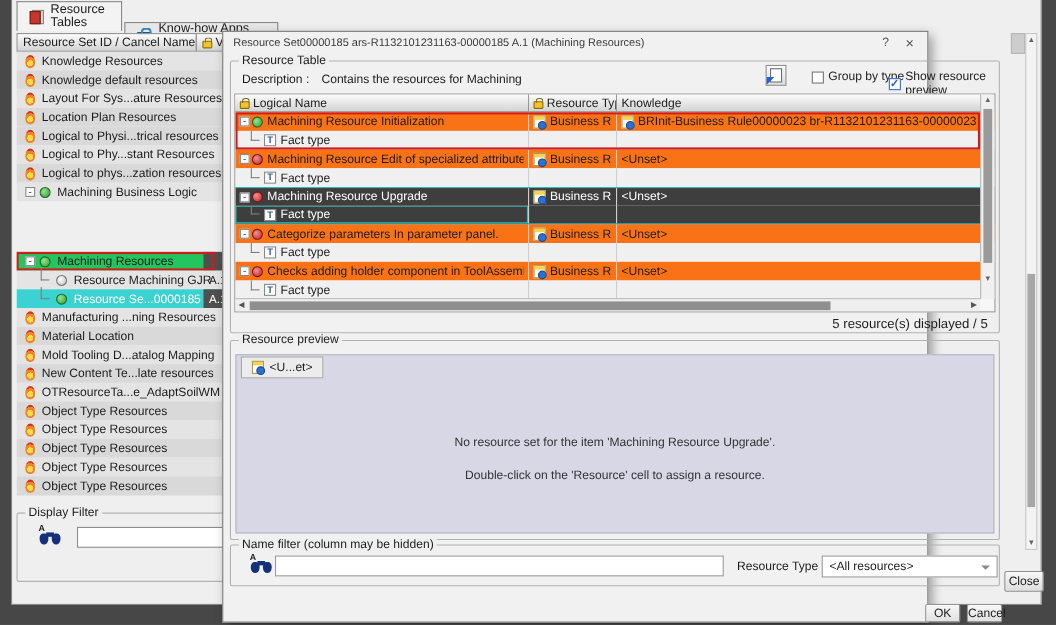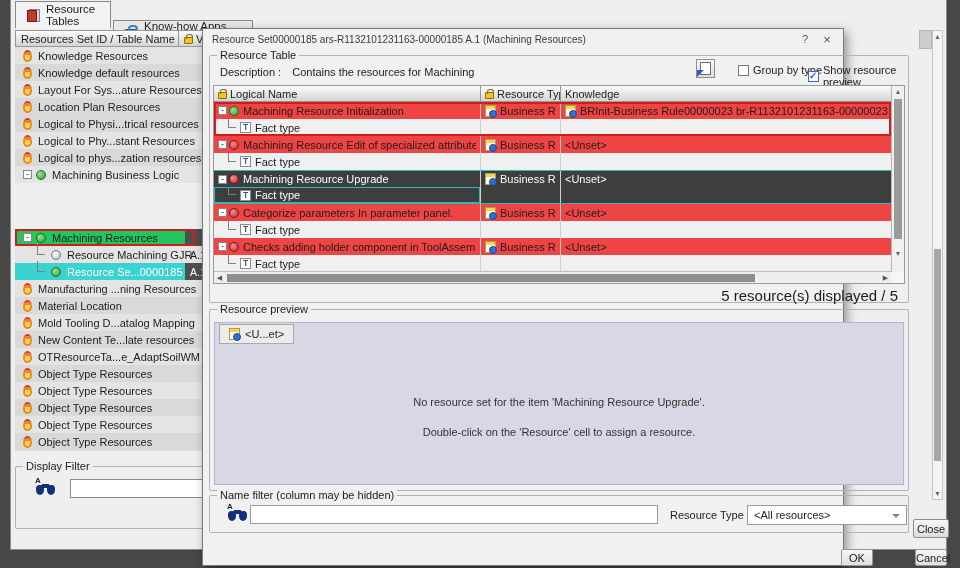--- a/index.html
+++ b/index.html
@@ -113,40 +113,40 @@
 .cb.checked::before { content: "✓"; position: absolute; left: 0; top: -2px; font-size: 10px; color: #2a5fd0; font-weight: bold; }
 
 
 .rtable { position: absolute; left: 3px; top: 29px; width: 692px; height: 199px; border: 1px solid #9a9a9a; background: #f6f6f6; }
 .rt-head { display: flex; height: 16px; }
 .hc { background: linear-gradient(#fbfbfb, #d4d4d4); border-right: 1px solid #979797; border-bottom: 1px solid #979797;
   font-size: 11px; color: #1c1c1c; display: flex; align-items: center; gap: 3px; padding: 0 4px; white-space: nowrap; overflow: hidden; }
 .hc1 { width: 267px; } .hc2 { width: 80px; } .hc3 { flex: 1; }
 .rt-rows { position: relative; height: 170px; overflow: hidden; }
 .trow { display: flex; height: 17px; font-size: 11px; color: #1c1c1c; }
-.trow.parent { background: #ef4444; }
+.trow.parent { background: #f97316; }
 .trow.childr { background: #f0f0f0; }
 .trow.sel { background: #3e3e3e; color: #fff; }
 .trow.selp { border-top: 1px solid #2fb9b9; }
 .trow.selc { border-bottom: 1px solid #2fb9b9; }
 .trow.selc .tc1 { box-shadow: inset 0 0 0 1px #2fb9b9; }
 .tc { display: flex; align-items: center; gap: 4px; padding: 0 4px; border-right: 1px solid #cfcfcf;
   overflow: hidden; white-space: nowrap; }
 .tc1 { width: 267px; } .tc2 { width: 80px; } .tc3 { flex: 1; }
 .trow .lbl { overflow: hidden; }
 .childcell .lconn { margin-left: 10px; }
 .red-box { position: absolute; left: 0; top: 0; width: 677px; height: 34px; border: 2px solid #cf1d1d; pointer-events: none; z-index: 3; }
 .rt-vsb { position: absolute; right: 0; top: 0; width: 13px; height: 186px; background: #f0f0f0; border-left: 1px solid #b5b5b5; }
 .rt-vsb .thumb { position: absolute; left: 2px; right: 2px; top: 13px; height: 140px; background: #9a9a9a; }
 .rt-hsb { position: absolute; left: 0; bottom: 0; width: 677px; height: 12px; background: #efefef; border-top: 1px solid #bcbcbc; }
 .rt-hsb .harrow { position: absolute; top: 0; bottom: 0; width: 11px; color: #555; font-size: 7px; line-height: 11px; text-align: center; }
 .rt-hsb .harrow.left { left: 0; } .rt-hsb .harrow.right { right: 0; }
 .rt-hsb .harrow.left::before { content: "◀"; } .rt-hsb .harrow.right::before { content: "▶"; }
 .rt-hsb .thumb { position: absolute; left: 13px; top: 2px; height: 8px; width: 528px; background: #8f8f8f; }
-.status { position: absolute; right: 10px; top: 231px; font-size: 15px; color: #1c1c1c; }
+.status { position: absolute; right: 10px; top: 231px; font-size: 12px; color: #1c1c1c; }
 
 
 .pv-group { left: 6px; top: 280px; width: 700px; height: 182px; }
 .pv-panel { position: absolute; left: 4px; top: 12px; right: 4px; bottom: 5px; background: #d7d7e6; border: 1px solid #b6b6c6; }
 .pv-tab { position: absolute; left: 9px; top: 14px; height: 20px; display: flex; align-items: center; gap: 5px;
   padding: 0 9px; font-size: 11px; color: #1c1c1c; background: #ececec; border: 1px solid #a9a9a9; z-index: 2; }
 .pv-msg { position: absolute; left: 0; right: 0; text-align: center; font-size: 11px; color: #333; }
 .pv-msg.m1 { top: 86px; } .pv-msg.m2 { top: 116px; }
 
 
@@ -157,42 +157,42 @@
 .nf-label { position: absolute; left: 460px; top: 13px; font-size: 11px; color: #1c1c1c; }
 .nf-select { position: absolute; left: 537px; top: 9px; width: 160px; height: 20px; border: 1px solid #9a9a9a;
   background: #fff; font-size: 11px; color: #1c1c1c; display: flex; align-items: center; padding: 0 6px; }
 .nf-select .chev { position: absolute; right: 6px; top: 8px; width: 0; height: 0;
   border-left: 4px solid transparent; border-right: 4px solid transparent; border-top: 4px solid #8a8a8a; }
 
 
 .dbtn { position: absolute; top: 520px; height: 17px; font-size: 11px; font-family: "Liberation Sans", sans-serif;
   color: #1c1c1c; background: linear-gradient(#f8f8f8, #e0e0e0); border: 1px solid #979797; border-radius: 2px; padding: 0; }
 .ok-btn { left: 638px; width: 32px; }
-.cancel-btn { left: 712px; width: 32px; }
+.cancel-btn { left: 676px; width: 32px; }
 </style>
 </head>
 <body>
 
 <div class="screen">
 
   <div class="main-window">
 
     <div class="tab active">
       <span class="icon-tabres"></span>
       <span>Resource Tables</span>
     </div>
     <div class="tab inactive">
       <span class="icon-knowhow"></span>
       <span>Know-how Apps Packages</span>
     </div>
 
     <div class="left-panel">
       <div class="tree-header">
         <div class="th th1">
-          <span>Resources Set ID / Table Name</span>
+          <span>Resource Set ID / Cancel Name</span>
         </div>
         <div class="th th2">
           <span class="lock"></span>
           <span>V</span>
         </div>
       </div>
       <div class="tree-rows" id="tree-rows">
           <div class="tree-row">
             <span class="flame"></span>
             <span class="lbl">Knowledge Resources</span>

